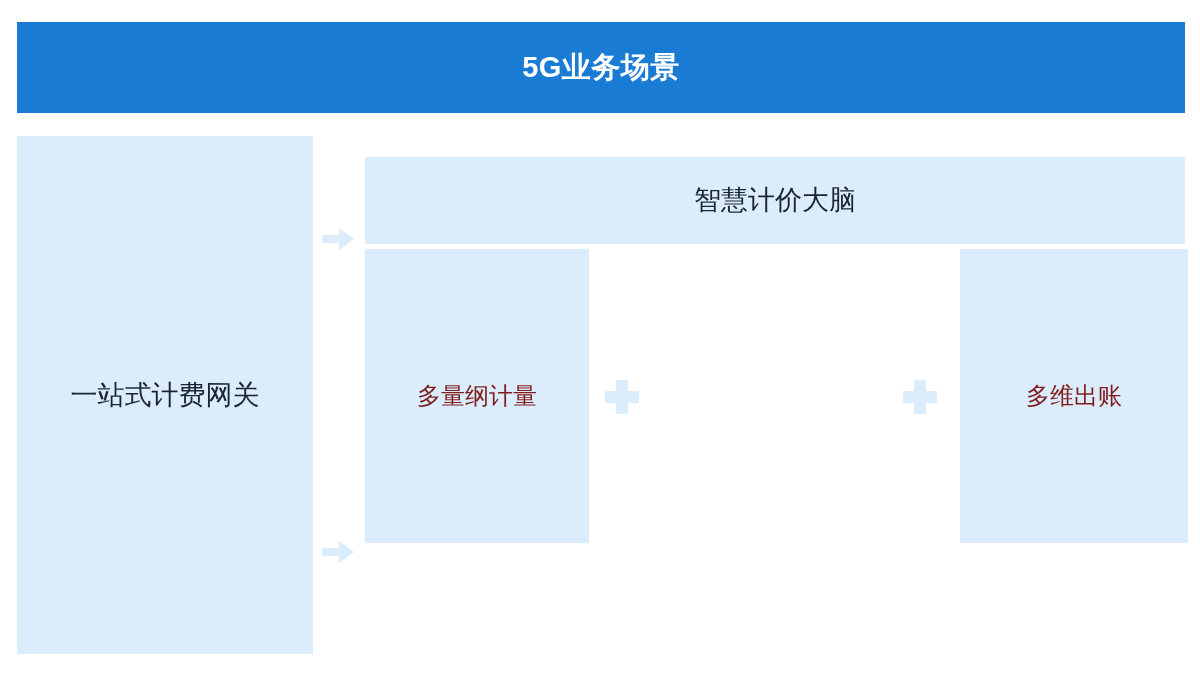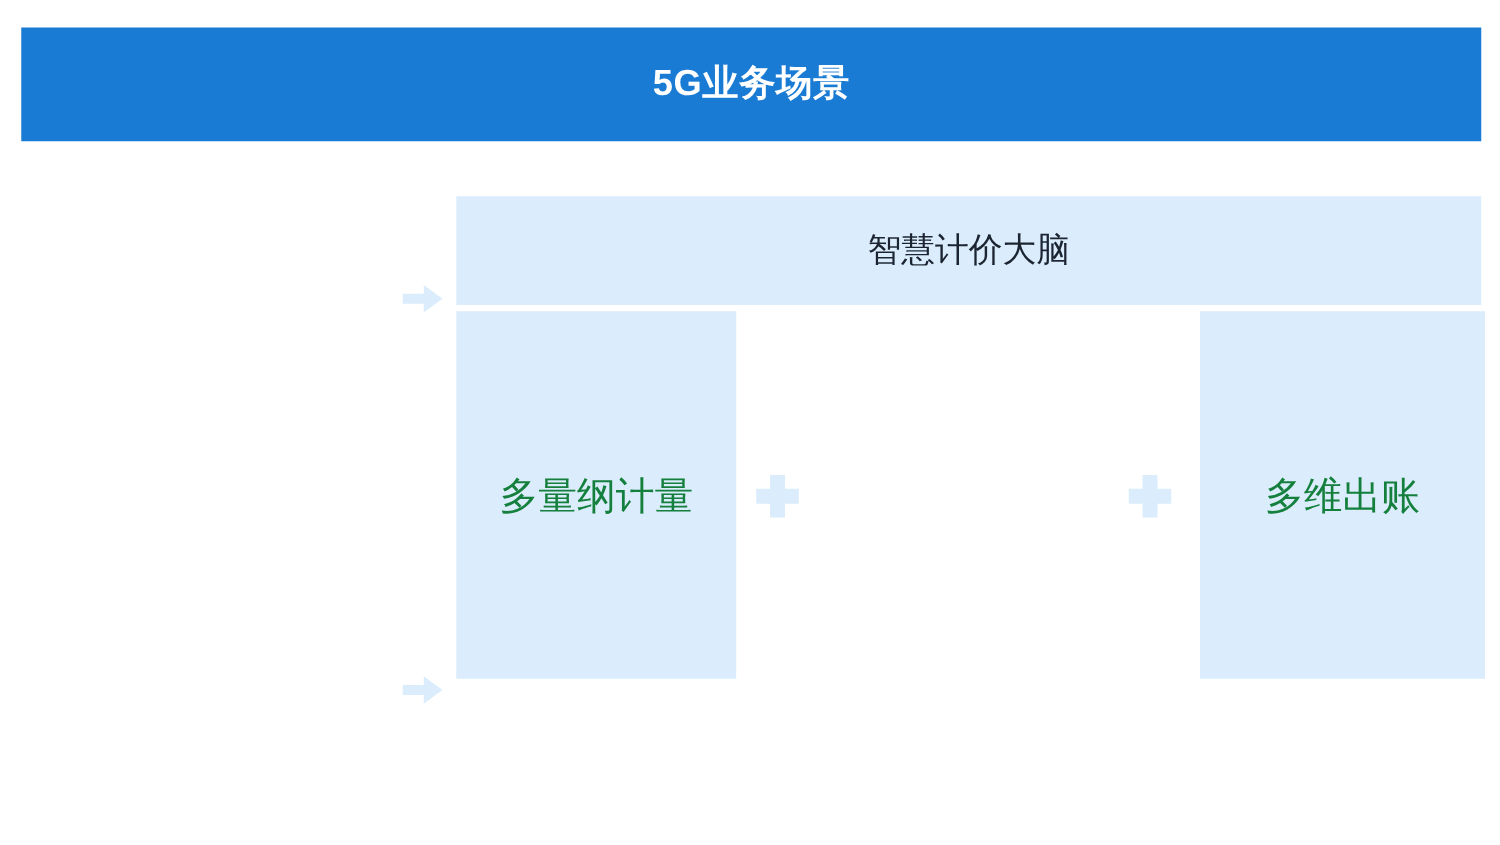--- a/index.html
+++ b/index.html
@@ -105,22 +105,22 @@
     height: 294px;
     background: #DBEDFC;
     display: flex;
     align-items: center;
     justify-content: center;
   }
   .cap-box-0 { left: 0px;   width: 224px; }
   .cap-box-1 { left: 298px; width: 222px; }
   .cap-box-2 { left: 595px; width: 228px; }
   .cap-label {
-    color: #15803d;
-    font-size: 31px;
+    color: #7f1d1d;
+    font-size: 24px;
     line-height: 1;
     white-space: nowrap;
   }
 
   .plus-sign {
     position: absolute;
     top: 131px;
     width: 34px;
     height: 34px;
   }
@@ -161,20 +161,23 @@
 </style>
 </head>
 <body>
 
 <div class="canvas">
 
   <div class="header-banner">
     <div class="header-title">5G业务场景</div>
   </div>
 
+  <div class="gateway-panel">
+    <div class="gateway-label">一站式计费网关</div>
+  </div>
 
   <div class="arrow arrow-top">
     <svg width="32" height="22" viewBox="0 0 32 22" aria-hidden="true">
       <polygon points="0,7 17,7 17,0 32,11 17,22 17,15 0,15" fill="#DBEDFC"></polygon>
     </svg>
   </div>
   <div class="arrow arrow-bottom">
     <svg width="32" height="22" viewBox="0 0 32 22" aria-hidden="true">
       <polygon points="0,7 17,7 17,0 32,11 17,22 17,15 0,15" fill="#DBEDFC"></polygon>
     </svg>

